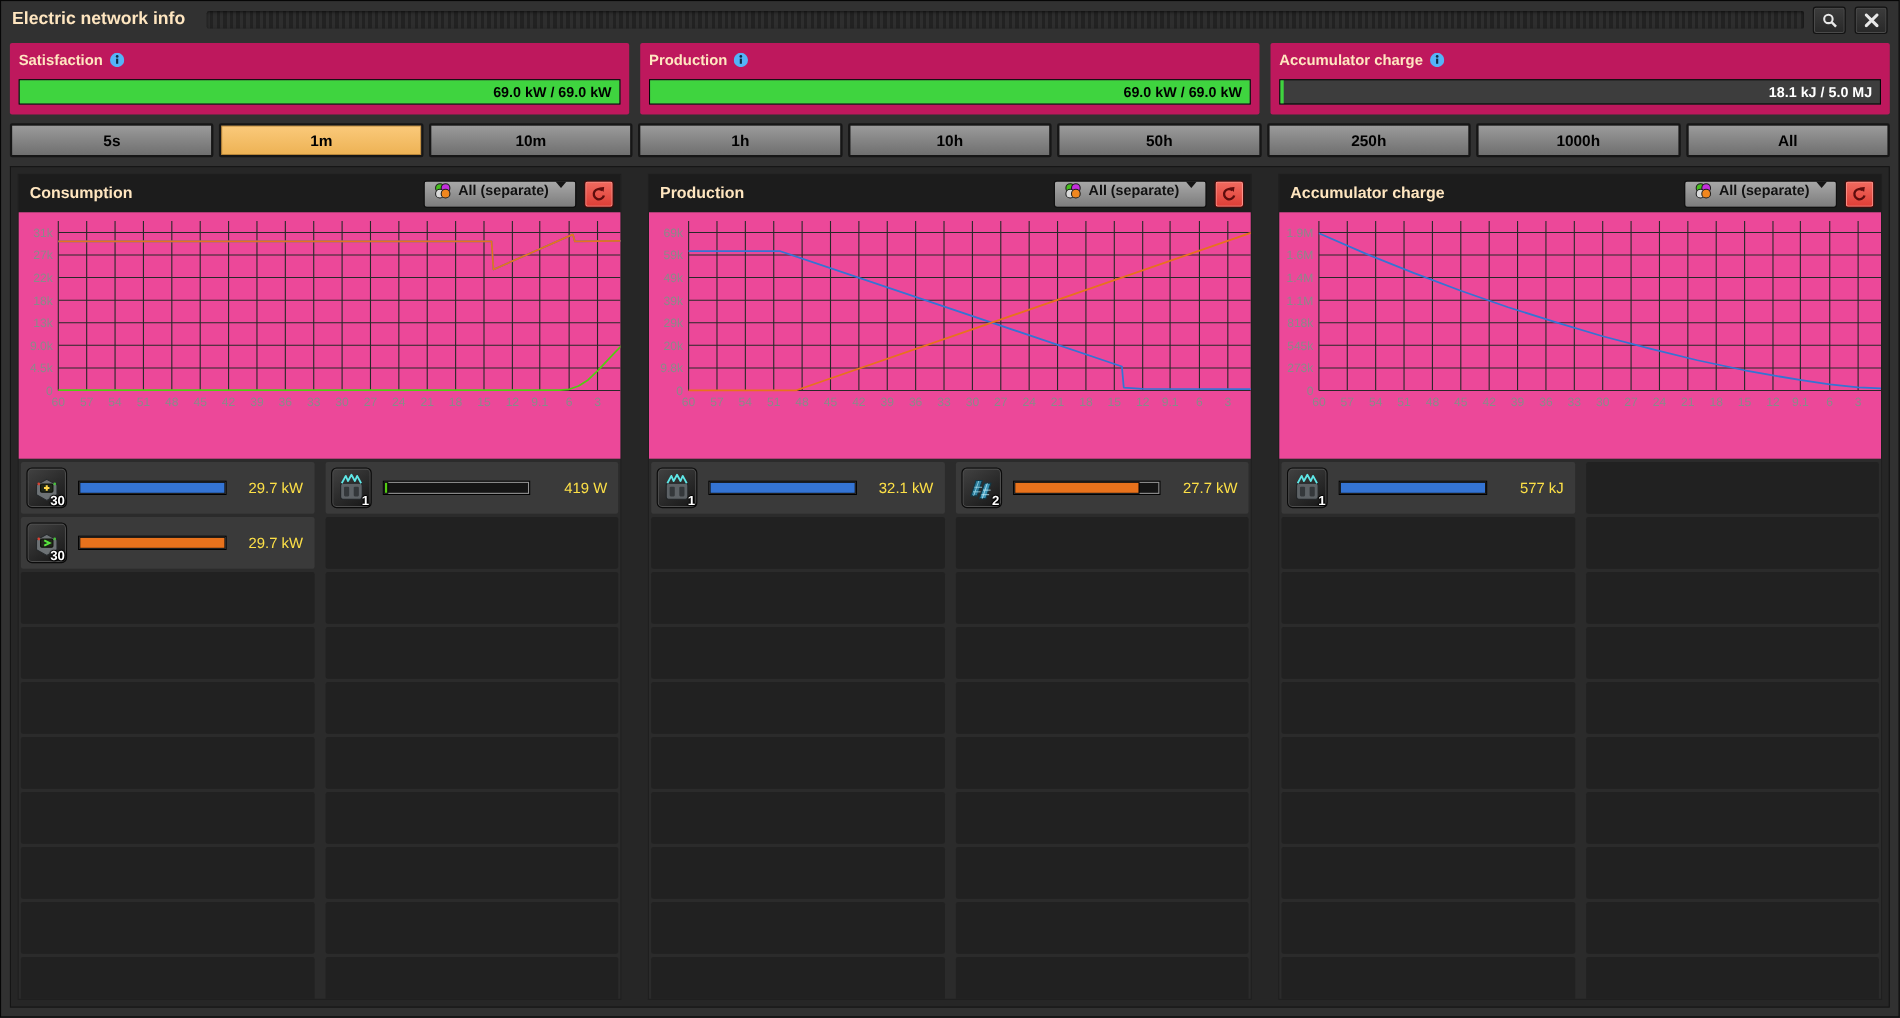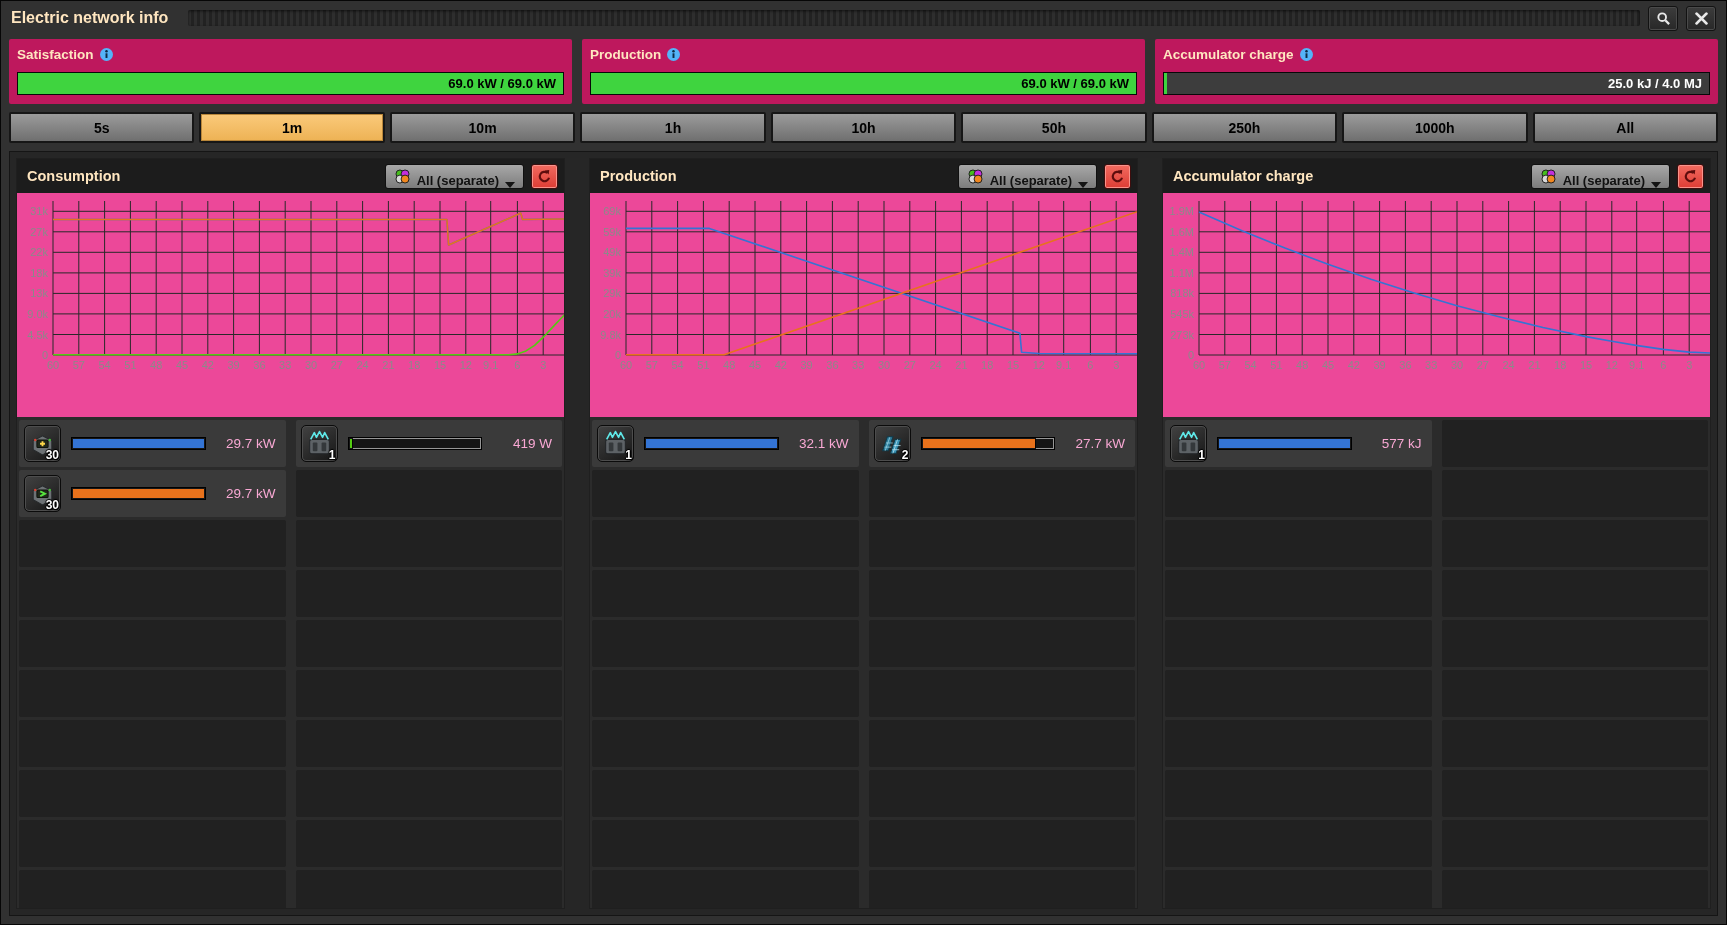--- a/index.html
+++ b/index.html
@@ -20,36 +20,36 @@
   .stat-value{position:absolute;right:7px;top:0;line-height:21px;font-size:13px;font-weight:bold}
   
   .timerow{display:flex;gap:5px;padding:8px 8px 0;flex:0 0 auto}
   .tbtn{flex:1;height:31px;background:linear-gradient(#9b9b9b,#6f6f6f);border:2px solid #161616;font-family:"Liberation Sans",sans-serif;font-weight:bold;font-size:14px;color:#000;border-radius:2px;cursor:pointer;padding:2px}
   .tbtn.selected{background:linear-gradient(#fbca7b,#edb254);box-shadow:inset 0 0 0 1px #b8863a}
   
   .main{flex:1;margin:8px;background:#262626;border:1px solid #151515;padding:6px;display:flex;gap:24px;min-height:0}
   .section{flex:1;display:flex;flex-direction:column;background:#2b2b2b;min-width:0;border:1px solid #1f1f1f}
   .sec-head{height:34px;display:flex;align-items:center;padding:0 6px 0 10px;background:#1c1c1c;flex:0 0 auto;gap:7px}
   .sec-title{color:#ffe6c0;font-weight:bold;font-size:14.5px;flex:1;white-space:nowrap}
-  .dropdown{height:25px;display:flex;align-items:flex-end;gap:6px;padding:0 8px;background:linear-gradient(#a8a8a8,#7c7c7c);border:1px solid #101010;border-radius:3px;cursor:pointer}
+  .dropdown{height:25px;display:flex;align-items:flex-start;gap:6px;padding:0 8px;background:linear-gradient(#a8a8a8,#7c7c7c);border:1px solid #101010;border-radius:3px;cursor:pointer}
   .dd-label{font-family:"Liberation Sans",sans-serif;font-weight:bold;font-size:13px;color:#111;white-space:nowrap}
   .dd-arrow{width:0;height:0;border-left:5px solid transparent;border-right:5px solid transparent;border-top:6px solid #141414}
   .refresh{width:27px;height:25px;background:linear-gradient(#f26b60,#dd3d35);border:1px solid #3f0d0d;border-radius:3px;display:flex;align-items:center;justify-content:center;cursor:pointer;padding:0;box-shadow:inset 0 0 0 1px #f8938b}
   .chart{height:224px;background:#ec4899;flex:0 0 auto;position:relative;overflow:hidden}
   
   .legend{flex:1;display:flex;gap:10px;padding:3px 2px 0;overflow:hidden;min-height:0}
   .legend-col{flex:1;display:flex;flex-direction:column;gap:3px;min-width:0}
   .legend-row{height:47px;flex:0 0 auto;background:#212121;border-radius:2px}
   .legend-row.filled{background:#3a3a3a;display:flex;align-items:center;padding:0 10px 0 5px}
   .tile{width:37px;height:37px;background:linear-gradient(145deg,#424242,#161616);border:1px solid #0b0b0b;box-shadow:inset 0 0 0 1px #4d4d4d;border-radius:5px;position:relative;flex:0 0 auto;display:flex;align-items:center;justify-content:center}
   .tile svg{width:29px;height:29px}
   .count{position:absolute;right:1px;bottom:-1px;color:#fff;font-weight:bold;font-size:12px;text-shadow:-1px 0 1px #000,1px 0 1px #000,0 -1px 1px #000,0 1px 1px #000,1px 1px 1px #000}
   .lbar{flex:1;height:9px;margin:0 12px;position:relative;background:#151515;box-shadow:0 0 0 1px #969696,0 0 0 2px #000}
   .lfill{position:absolute;left:0;top:0;bottom:0;box-shadow:0 0 0 1px rgba(0,0,0,.85)}
-  .lval{color:#f9a8d4;font-size:13.5px;min-width:60px;text-align:right;flex:0 0 auto;white-space:nowrap}
+  .lval{color:#fde047;font-size:13.5px;min-width:60px;text-align:right;flex:0 0 auto;white-space:nowrap}
   .info-ic{width:13px;height:13px;display:inline-flex;flex:0 0 auto}
 </style>
 </head>
 <body>
 
 <div class="window">
 
   <div class="titlebar">
     <span class="title">Electric network info</span>
     <span class="drag"></span>
@@ -105,21 +105,21 @@
         <span class="info-ic">
             <svg viewBox="0 0 12 12">
               <circle cx="6" cy="6" r="6" fill="#54b4f8"></circle>
               <rect x="5.1" y="4.9" width="1.8" height="4.3" fill="#0d2b45"></rect>
               <circle cx="6" cy="3.1" r="1.15" fill="#0d2b45"></circle>
             </svg>
           </span>
       </div>
       <div class="stat-bar">
         <span class="stat-fill" style="width: 0.5%; background: linear-gradient(rgb(63, 212, 63), rgb(63, 212, 63));"></span>
-        <span class="stat-value" style="color: rgb(255, 255, 255);">25.0 kJ / 4.0 MJ</span>
+        <span class="stat-value" style="color: rgb(255, 255, 255);">18.1 kJ / 5.0 MJ</span>
       </div>
     </div>
   </div>
 
   <div class="timerow">
       <button class="tbtn">5s</button>
       <button class="tbtn selected">1m</button>
       <button class="tbtn">10m</button>
       <button class="tbtn">1h</button>
       <button class="tbtn">10h</button>

